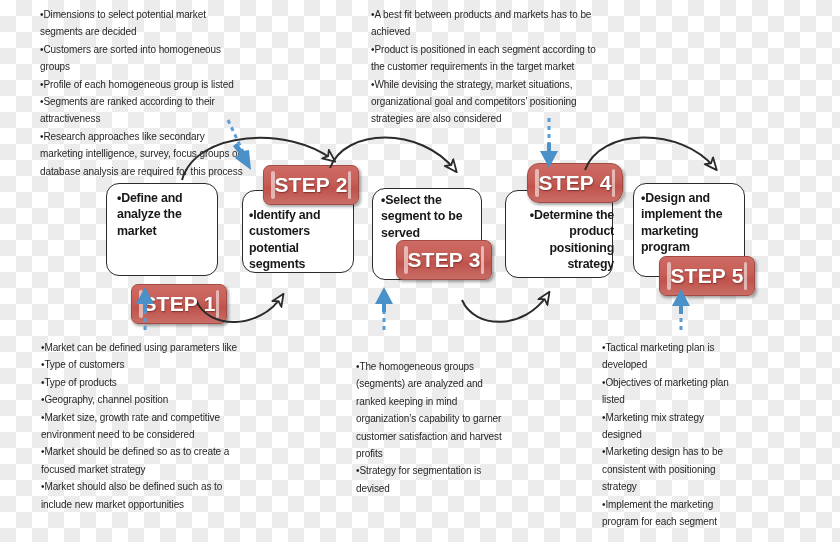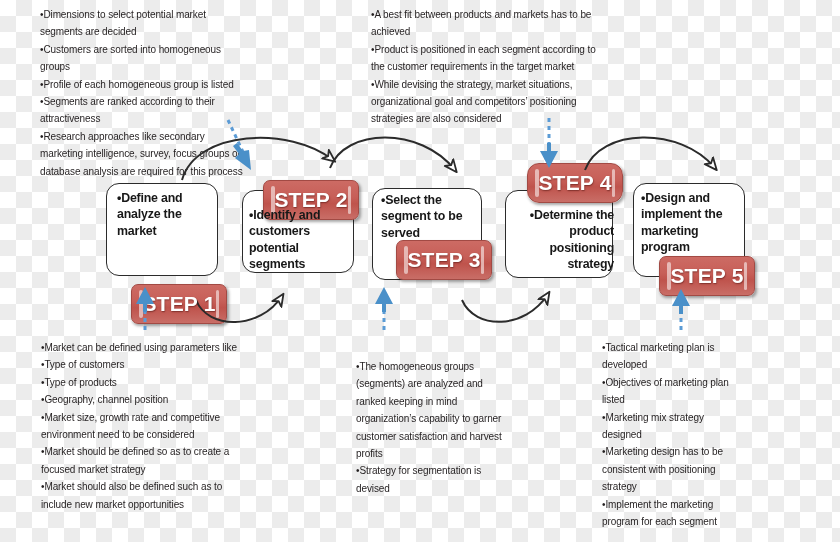--- a/index.html
+++ b/index.html
@@ -172,21 +172,21 @@
     <g>
       <line x1="681" y1="330" x2="681" y2="302" stroke="#5b9bd5" stroke-width="3" stroke-dasharray="4 4"></line>
       <path d="M681,289 L690,306 L683,306 L683,314 L679,314 L679,306 L672,306 Z" fill="#4a90c9"></path>
     </g>
   </svg>
 
   <div class="badges-layer">
     <div class="badge" style="left:131px; top:256px;margin-top:28px;">
       <span class="badge-label">STEP 1</span>
     </div>
-    <div class="badge" style="left:263px; top:180px;">
+    <div class="badge" style="left:263px; top:165px;">
       <span class="badge-label">STEP 2</span>
     </div>
     <div class="badge" style="left:396px; top:240px;">
       <span class="badge-label">STEP 3</span>
     </div>
     <div class="badge" style="left:527px; top:163px;border-radius:12px;">
       <span class="badge-label">STEP 4</span>
     </div>
     <div class="badge" style="left:659px; top:256px;justify-content:center;">
       <span class="badge-label">STEP 5</span>

